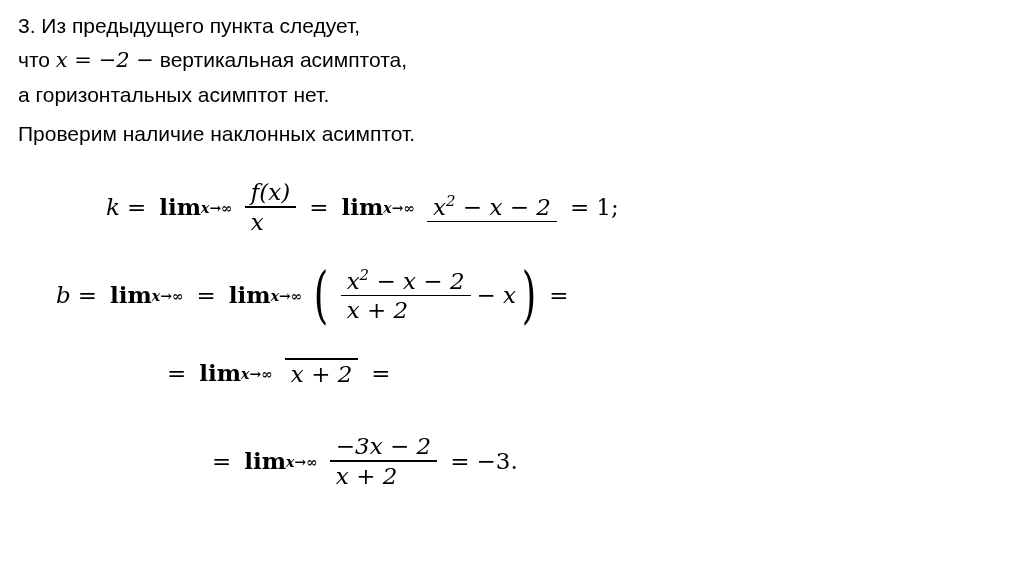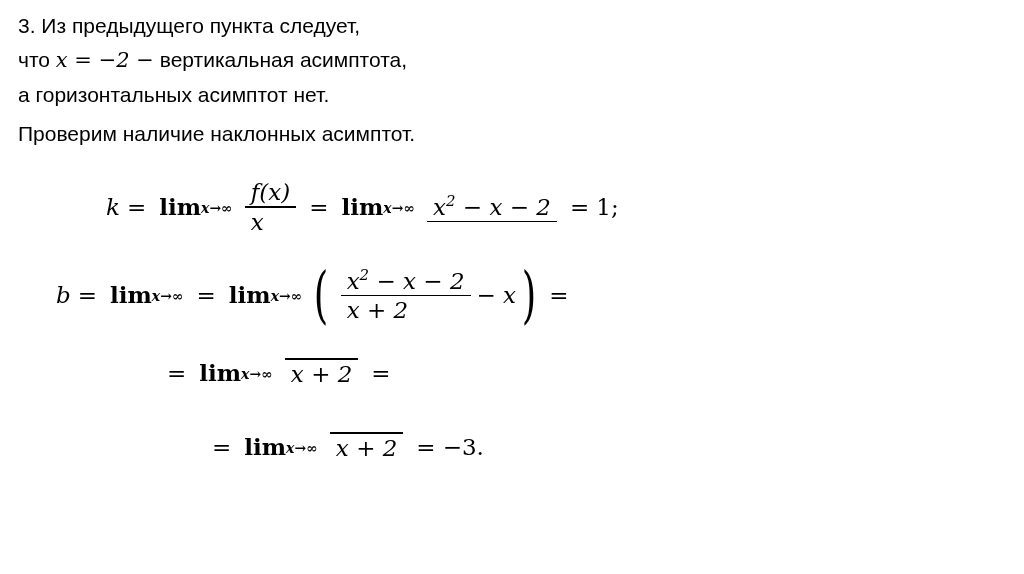--- a/index.html
+++ b/index.html
@@ -219,20 +219,21 @@
     <span class="op">=</span>
   </div>
 
   <div class="eq" id="eq4">
     <span class="op">=</span>
     <span class="lim">
       <span class="lim-word">lim</span>
       <span class="lim-sub">x→∞</span>
     </span>
     <span class="frac">
+      <span class="num">−3x − 2</span>
       <span class="bar"></span>
       <span class="den">x + 2</span>
     </span>
     <span class="op">=</span>
     <span class="math-up">−3.</span>
   </div>
 
 
 </div>
 

